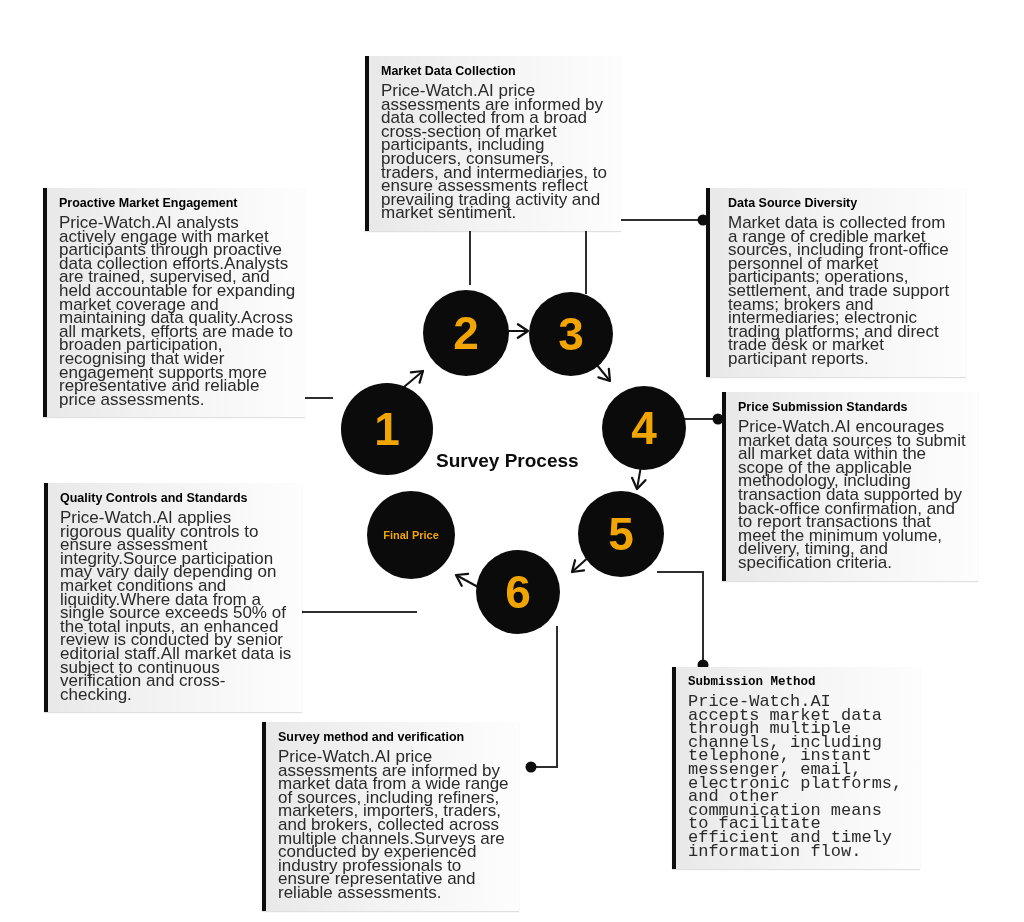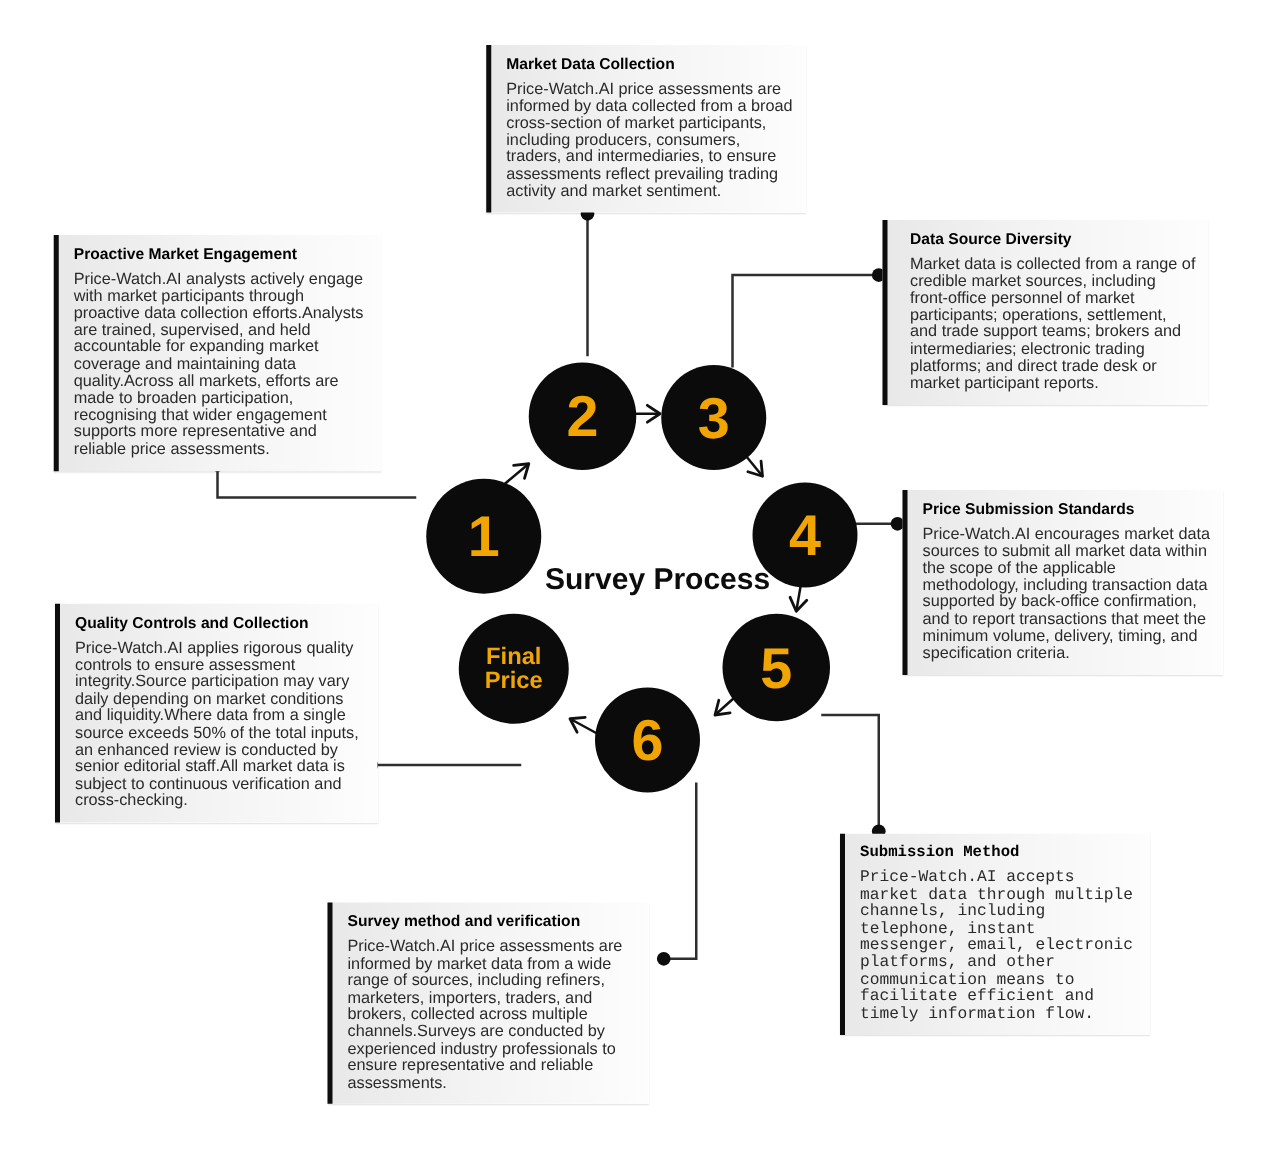--- a/index.html
+++ b/index.html
@@ -14,37 +14,37 @@
     box-sizing:border-box;
     box-shadow:0 1px 1px rgba(0,0,0,0.12);
   }
   .callout .bar{
     position:absolute;left:0;top:0;bottom:0;width:4px;background:#0d0d0d;
   }
   .callout h3{
     margin:0 0 6px 0;font-size:12.5px;font-weight:700;color:#000;line-height:14px;
   }
   .callout p{
-    margin:0;font-size:13px;line-height:13.6px;color:#2a2a2a;
+    margin:0;font-size:17px;line-height:13.6px;color:#2a2a2a;
   }
   .circle{
     position:absolute;background:#0b0b0b;border-radius:50%;
     display:flex;align-items:center;justify-content:center;
     color:#F0A502;font-weight:700;text-align:center;
   }
   .circle.num{font-size:46px;letter-spacing:0;}
-  .circle.final{font-size:19px;line-height:19px;padding:0 14px;box-sizing:border-box;}
+  .circle.final{font-size:11px;line-height:19px;padding:0 14px;box-sizing:border-box;}
   #center-title{
     position:absolute;left:436px;top:450px;
-    font-size:24px;font-weight:700;color:#0c0c0c;white-space:nowrap;
+    font-size:19px;font-weight:700;color:#0c0c0c;white-space:nowrap;
   }
   svg.overlay{position:absolute;left:0;top:0;pointer-events:none;}
   
-  #box-market     {left:365px;top:36px;  width:256px;margin-left:24px;}
-  #box-diversity  {left:706px;top:176px; width:260px;padding-left:22px;}
+  #box-market     {left:365px;top:56px;  width:256px;}
+  #box-diversity  {left:706px;top:188px; width:260px;padding-left:22px;}
   #box-proactive  {left:43px; top:188px; width:262px;}
   #box-standards  {left:722px;top:392px; width:256px;}
   #box-quality    {left:44px; top:483px; width:258px;}
   #box-submission {left:672px;top:667px; width:248px;font-family:Liberation Mono, monospace;}
   #box-survey     {left:262px;top:722px; width:257px;}
   
   #circle-1    {left:341px;top:383px;width:92px;height:92px;}
   #circle-2    {left:423px;top:290px;width:86px;height:86px;}
   #circle-3    {left:529px;top:292px;width:84px;height:84px;}
   #circle-4    {left:602px;top:386px;width:84px;height:84px;}
@@ -112,21 +112,21 @@
   </div>
 
   <div class="callout" id="box-standards">
     <div class="bar"></div>
     <h3>Price Submission Standards</h3>
     <p>Price-Watch.AI encourages market data sources to submit all market data within the scope of the applicable methodology, including transaction data supported by back-office confirmation, and to report transactions that meet the minimum volume, delivery, timing, and specification criteria.</p>
   </div>
 
   <div class="callout" id="box-quality">
     <div class="bar"></div>
-    <h3>Quality Controls and Collection</h3>
+    <h3>Quality Controls and Standards</h3>
     <p>Price-Watch.AI applies rigorous quality controls to ensure assessment integrity.Source participation may vary daily depending on market conditions and liquidity.Where data from a single source exceeds 50% of the total inputs, an enhanced review is conducted by senior editorial staff.All market data is subject to continuous verification and cross-checking.</p>
   </div>
 
   <div class="callout" id="box-submission">
     <div class="bar"></div>
     <h3>Submission Method</h3>
     <p>Price-Watch.AI accepts market data through multiple channels, including telephone, instant messenger, email, electronic platforms, and other communication means to facilitate efficient and timely information flow.</p>
   </div>
 
   <div class="callout" id="box-survey">

